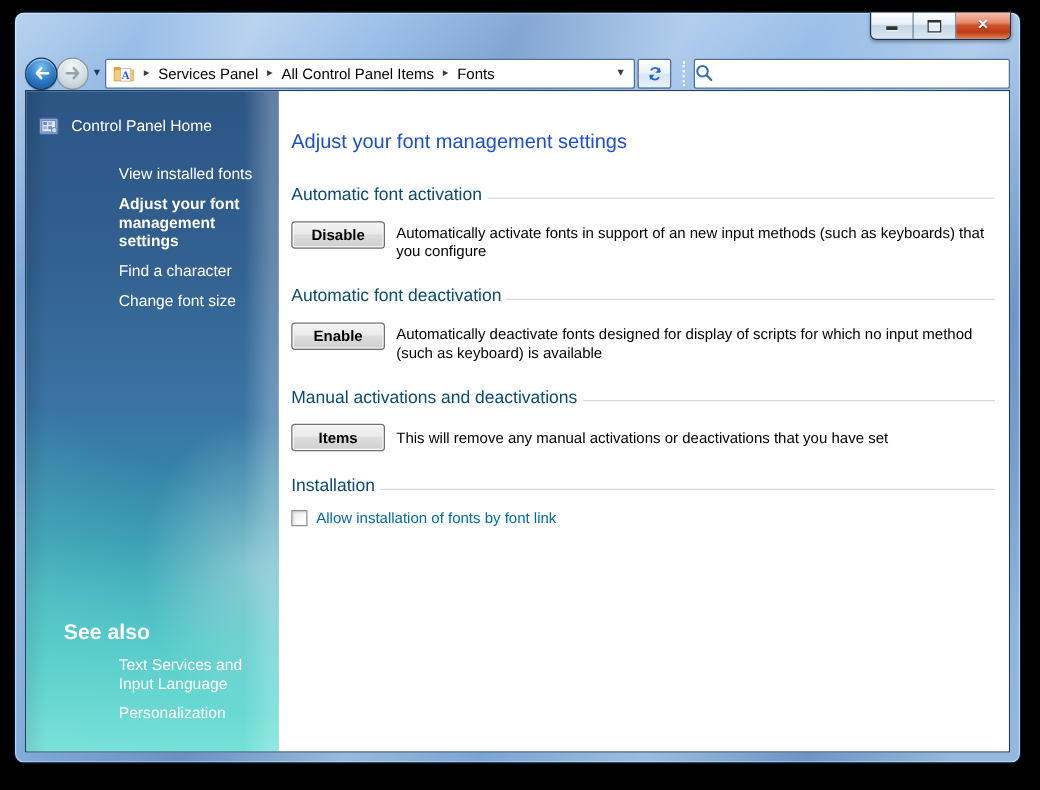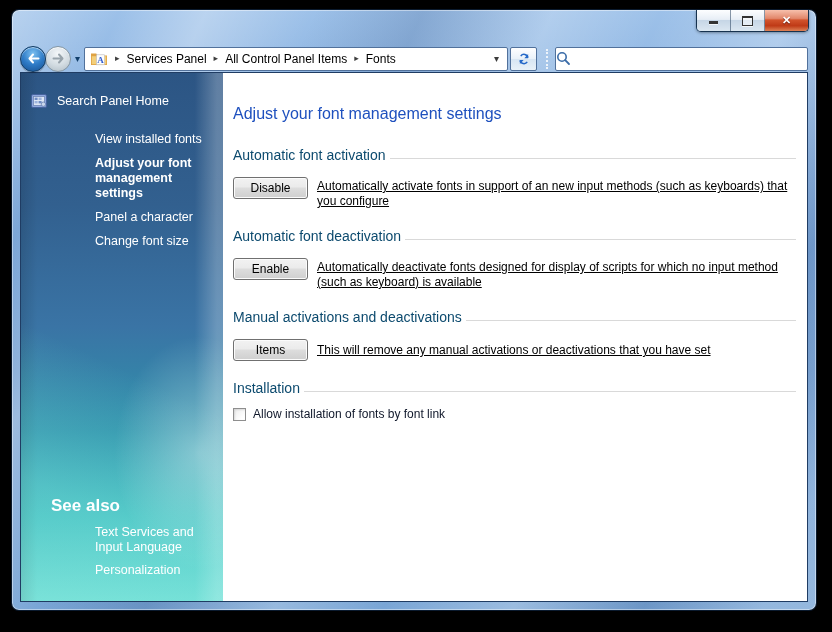--- a/index.html
+++ b/index.html
@@ -103,30 +103,30 @@
   .page-title{font-size:16px;color:#1e50be;margin:0 0 24px 0;font-weight:normal;line-height:19px;}
   .sec-head{display:flex;align-items:center;margin-bottom:13px;}
   .sec-head-text{font-size:14px;color:#0c4a6e;white-space:nowrap;line-height:17px;}
   .sec-rule{flex:1;height:1px;background:#d9d9d9;margin-left:4px;margin-top:5px;}
   .sec-row{display:flex;align-items:flex-start;gap:9px;margin-bottom:19px;}
   .win-btn{
     min-width:75px;height:22px;box-sizing:border-box;border:1px solid #707070;border-radius:3px;
     background:linear-gradient(180deg,#f2f2f2 0%,#ebebeb 45%,#dddddd 50%,#cfcfcf 100%);
     box-shadow:inset 0 0 0 1px #fbfbfb;
     font-size:12px;color:#000;display:flex;align-items:center;justify-content:center;
-    padding:0 8px;flex:none;cursor:default;
-  }
-  .sec-desc{font-size:12px;line-height:15px;max-width:500px;color:#000;padding-top:2px;text-decoration:underline;}
+    padding:0 8px;flex:none;cursor:default;font-weight:bold;
+  }
+  .sec-desc{font-size:12px;line-height:15px;max-width:500px;color:#000;padding-top:2px;}
   .check-row{display:flex;align-items:center;gap:7px;margin-top:-3px;}
   .checkbox{
     width:13px;height:13px;box-sizing:border-box;border:1px solid #8e8e8e;flex:none;
     background:linear-gradient(135deg,#ececec 0%,#ffffff 80%);
     box-shadow:inset 1px 1px 2px rgba(0,0,0,.12);
   }
-  .check-label{font-size:12px;color:#0f172a;}
+  .check-label{font-size:12px;color:#0369a1;}
 </style>
 </head>
 <body>
 
 <div class="window">
 
   <div class="caption-group">
     <div class="cap-btn cap-min">
       <div class="glyph-min"></div>
     </div>
@@ -194,27 +194,27 @@
       <div class="sb-home">
         <svg width="17" height="16" viewBox="0 0 17 16">
           <rect x="0.5" y="1.5" width="15" height="13" rx="1.5" fill="#8fa9de" stroke="#46639e"></rect>
           <rect x="2.5" y="3.5" width="11" height="9" fill="#dde7f5" stroke="#7087b5" stroke-width="0.8"></rect>
           <rect x="3.6" y="4.6" width="3" height="2.4" fill="#6f8cc4"></rect>
           <rect x="7.6" y="4.6" width="3" height="2.4" fill="#9db4dd"></rect>
           <rect x="3.6" y="8" width="3" height="2.4" fill="#9db4dd"></rect>
           <rect x="7.6" y="8" width="3" height="2.4" fill="#6f8cc4"></rect>
           <circle cx="12.4" cy="11.2" r="2.2" fill="#c9d6ec" stroke="#5a76ab" stroke-width="0.7"></circle>
         </svg>
-        <span class="sb-home-label">Search Panel Home</span>
+        <span class="sb-home-label">Control Panel Home</span>
       </div>
 
       <div class="sb-links">
         <div class="sb-link">View installed fonts</div>
         <div class="sb-link active">Adjust your font management settings</div>
-        <div class="sb-link">Panel a character</div>
+        <div class="sb-link">Find a character</div>
         <div class="sb-link">Change font size</div>
       </div>
 
       <div class="see-also">
         <div class="see-also-title">See also</div>
         <div class="sb-link">Text Services and Input Language</div>
         <div class="sb-link">Personalization</div>
       </div>
     </div>
 

